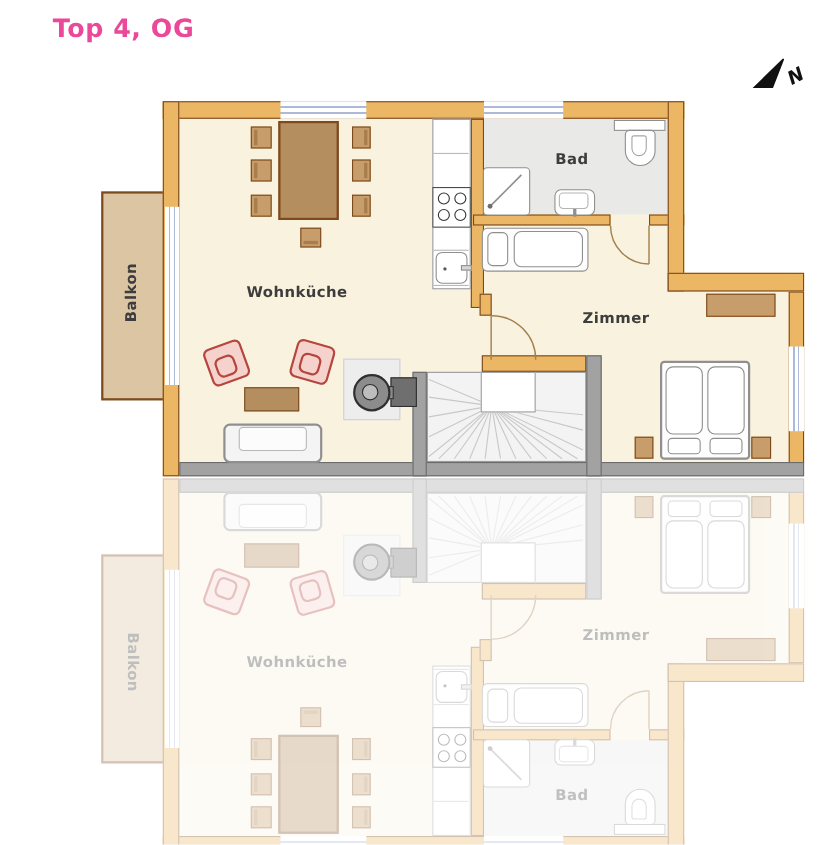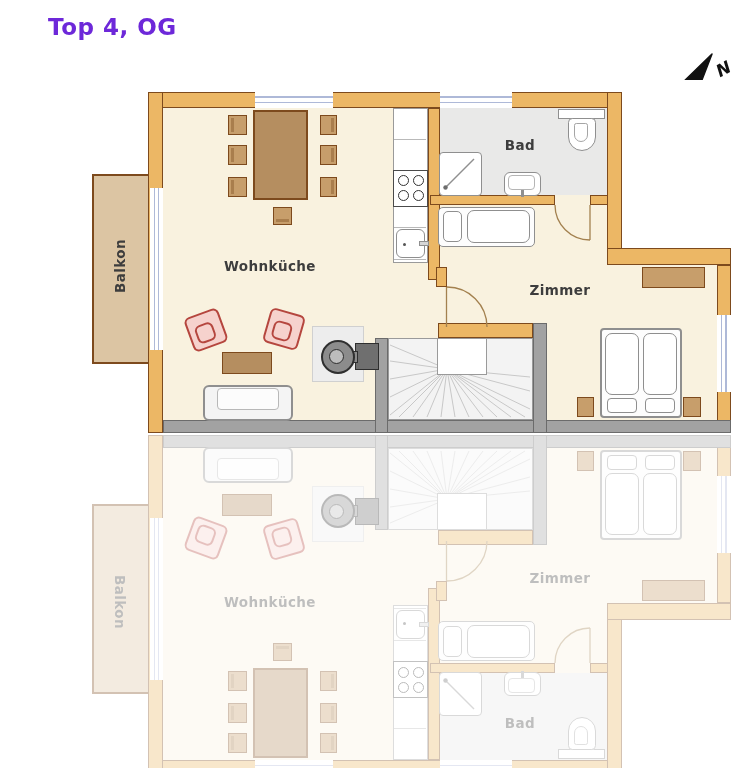--- a/index.html
+++ b/index.html
@@ -15,21 +15,21 @@
   .win-h{background:linear-gradient(to bottom,#fff 0 28%,var(--window-blue) 28% 38%,#fff 38% 60%,var(--window-blue) 60% 70%,#fff 70% 100%);}
   .win-v{background:linear-gradient(to right,#fff 0 28%,var(--window-blue) 28% 38%,#fff 38% 60%,var(--window-blue) 60% 70%,#fff 70% 100%);}
   .rlabel{display:flex;align-items:center;justify-content:center;
           font-weight:bold;font-size:13.5px;color:var(--label-color);letter-spacing:.4px;}
   .rlabel>span{display:inline-block;white-space:nowrap;}
   .vlabel>span{transform:rotate(-90deg);}
   .chair>i{position:absolute;background:rgba(122,74,29,.38);}
   .chair-l>i{left:2px;top:2px;bottom:2px;width:3px;}
   .chair-r>i{right:2px;top:2px;bottom:2px;width:3px;}
   .chair-b>i{left:2px;right:2px;bottom:2px;height:3px;}
-  .title{position:absolute;left:48px;top:14px;font-size:23px;font-weight:bold;color:#6d28d9;letter-spacing:.5px;text-align:center;}
+  .title{position:absolute;left:48px;top:14px;font-size:23px;font-weight:bold;color:#ec4899;letter-spacing:.5px;text-align:center;}
   .reflection{position:absolute;left:0;top:434px;width:751px;height:334px;overflow:hidden;opacity:.33;pointer-events:none;}
   .mirror{position:absolute;left:0;top:0;width:751px;height:384px;transform:scaleY(-1);}
   .reflection .rlabel>span{transform:scaleY(-1);}
   .reflection .vlabel>span{transform:rotate(-90deg) scaleY(-1);}
 </style>
 </head>
 <body>
 
 <div class="title">Top 4, OG</div>
 

